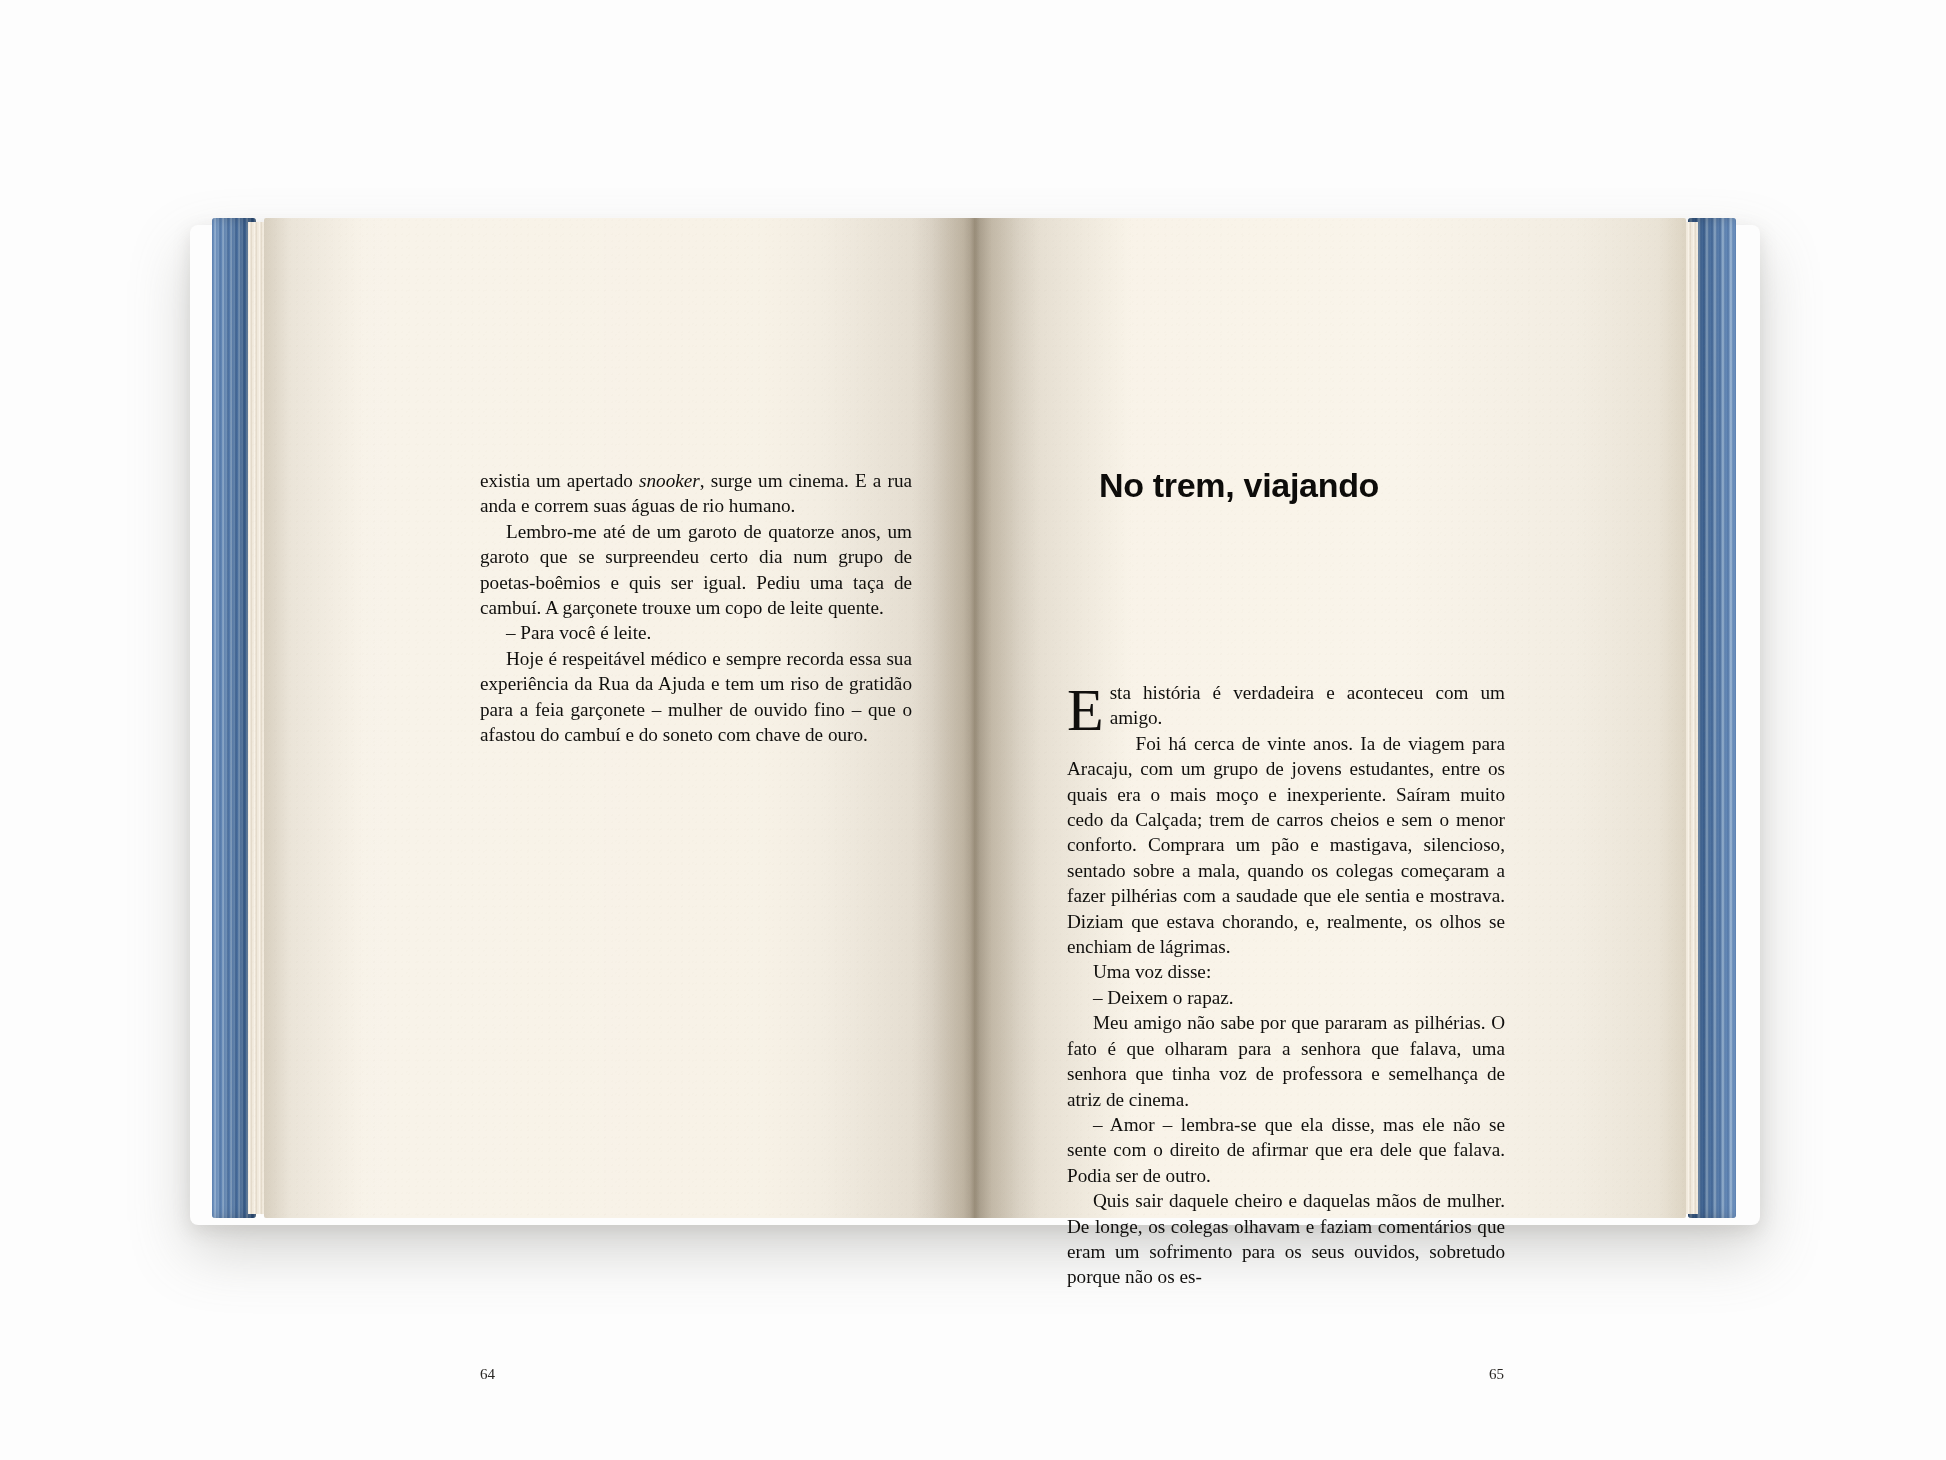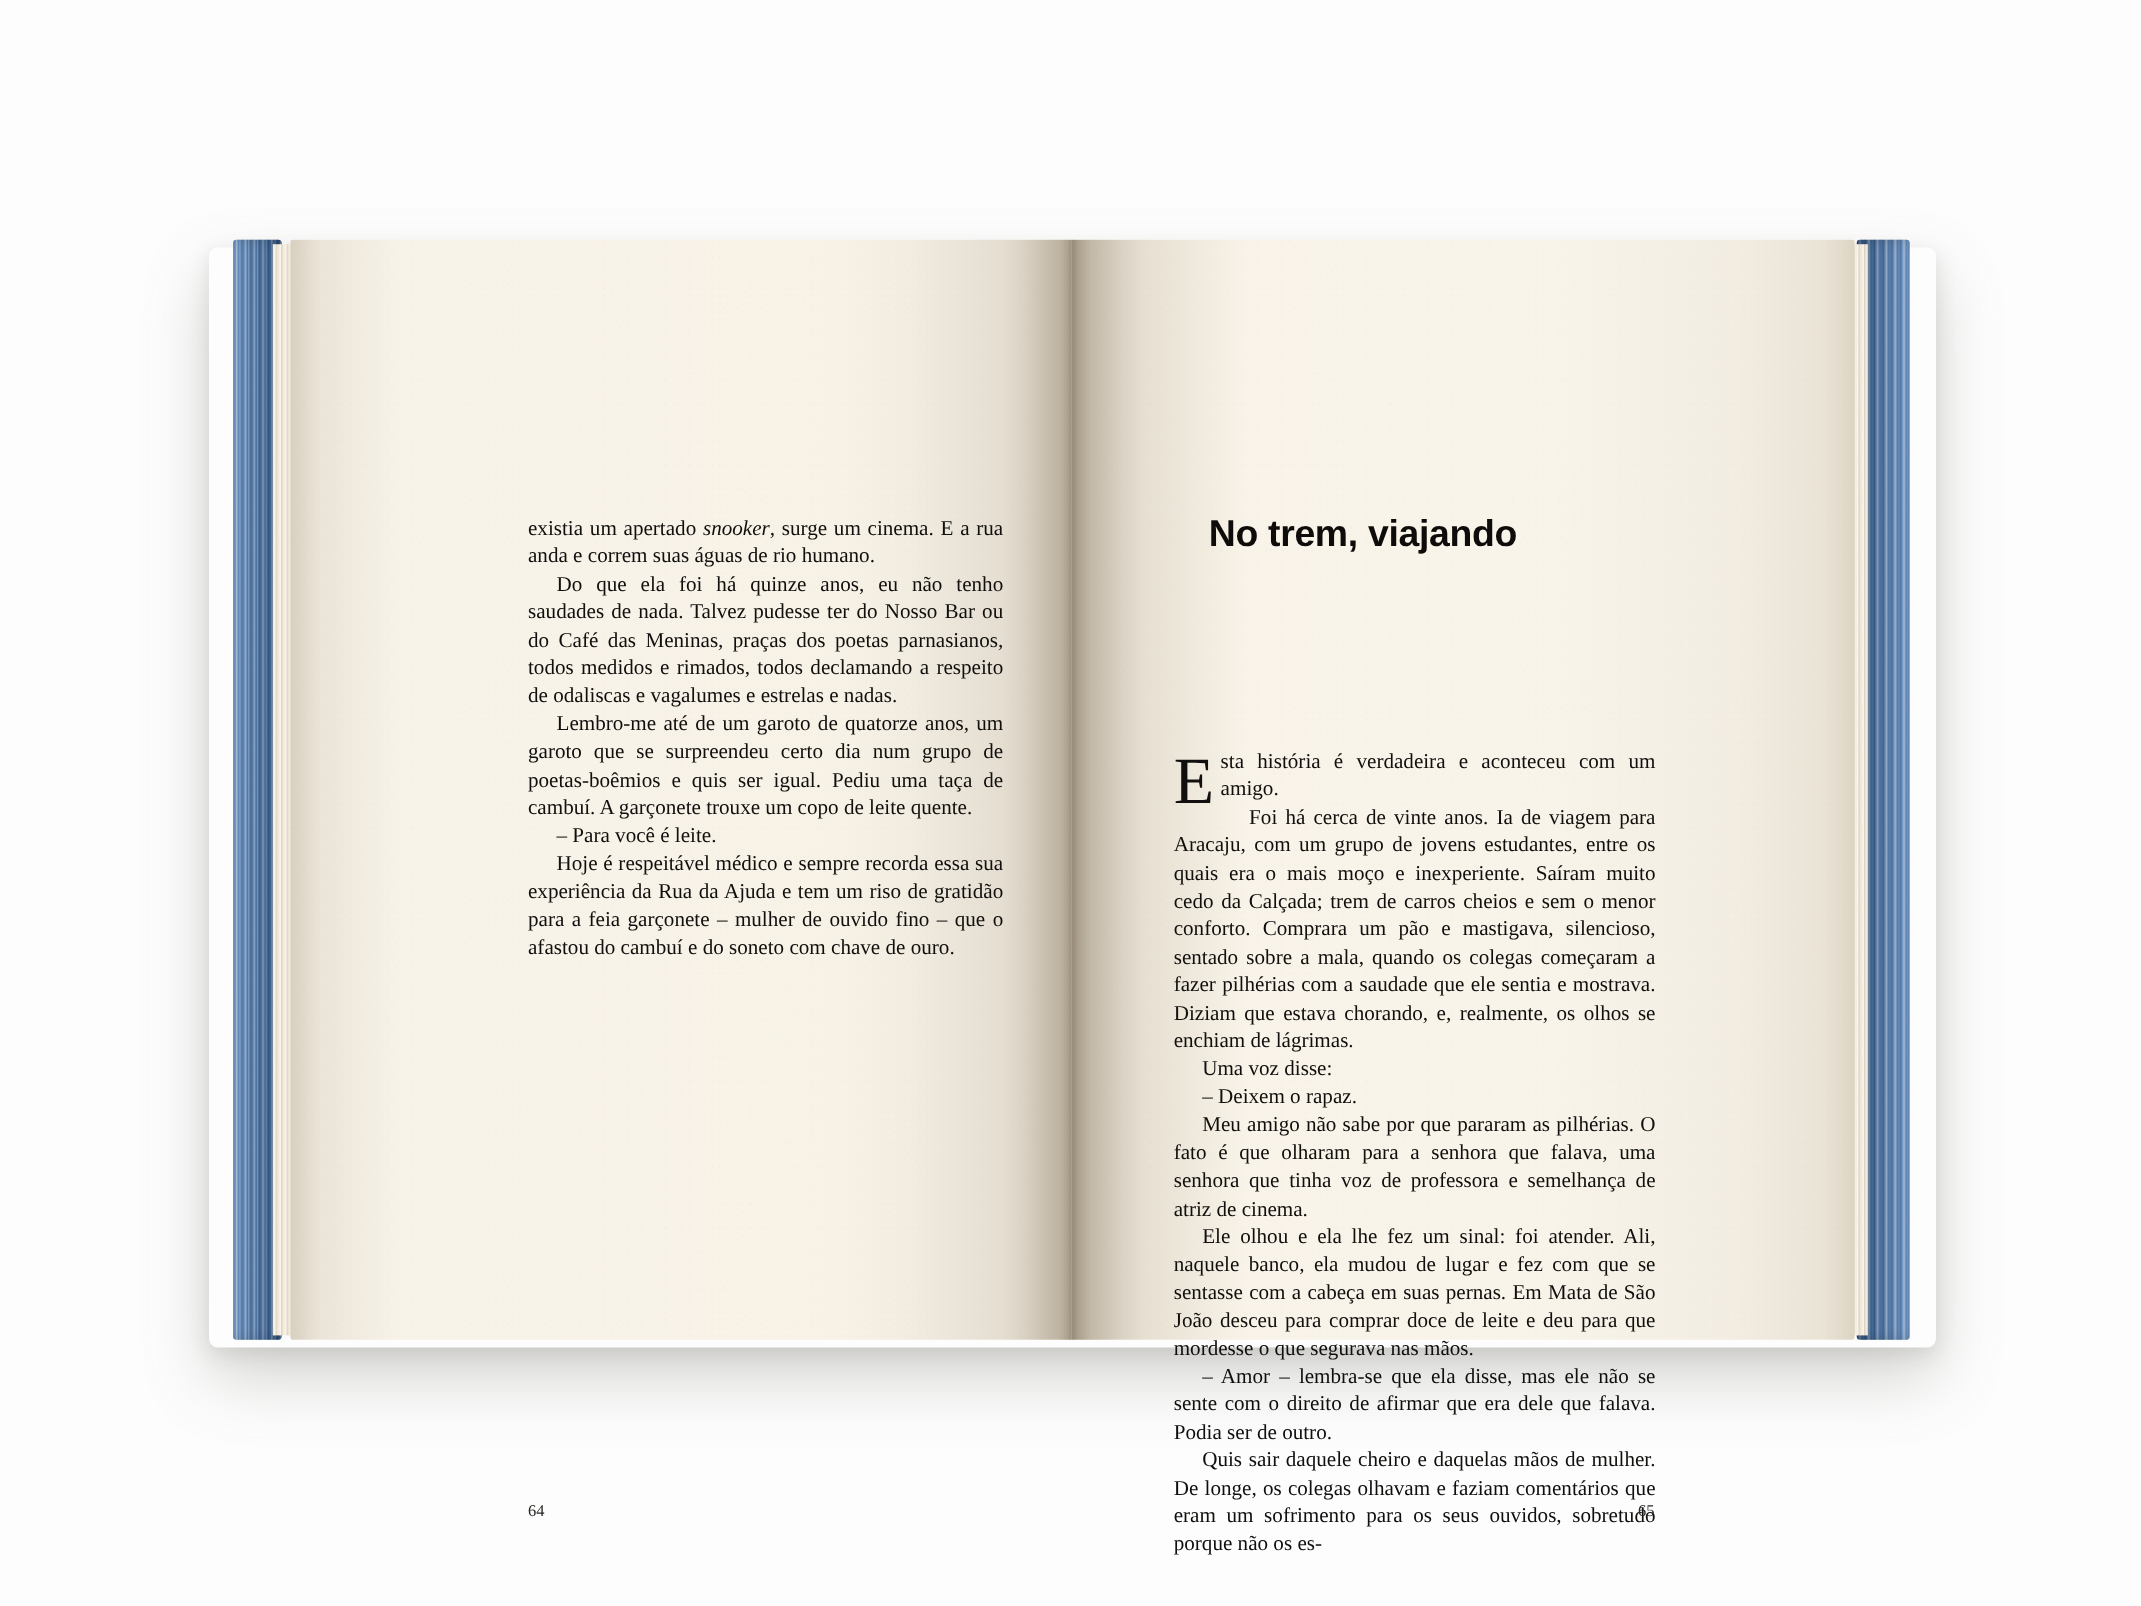--- a/index.html
+++ b/index.html
@@ -252,35 +252,33 @@
     <div class="edge-paper edge-paper-right"></div>
 
     <div class="page page-left"></div>
 
     <div class="page page-right"></div>
 
     <div class="gutter"></div>
 
     <div class="text-col col-left">
       <p><span>existia um apertado </span><em>snooker</em><span>, surge um cinema. E a rua anda e correm suas águas de rio humano.</span></p>
-      <p class="ind">Do que ela foi há quinze anos, eu não tenho saudades de nada. Talvez pudesse ter do Nosso Bar ou do Café das Meninas, praças dos poetas parnasianos, todos medidos e rimados, todos declamando a respeito de odaliscas e vagalumes e estrelas e nadas.</p>
       <p class="ind">Lembro-me até de um garoto de quatorze anos, um garoto que se surpreendeu certo dia num grupo de poetas-boêmios e quis ser igual. Pediu uma taça de cambuí. A garçonete trouxe um copo de leite quente.</p>
       <p class="ind">– Para você é leite.</p>
       <p class="ind">Hoje é respeitável médico e sempre recorda essa sua experiência da Rua da Ajuda e tem um riso de gratidão para a feia garçonete – mulher de ouvido fino – que o afastou do cambuí e do soneto com chave de ouro.</p>
     </div>
 
     <div class="chapter-title">No trem, viajando</div>
 
     <div class="text-col col-right">
       <p class="dropcap-wrap"><span class="dropcap">E</span><span>sta história é verdadeira e aconteceu com um amigo.</span></p>
       <p class="ind">Foi há cerca de vinte anos. Ia de viagem para Aracaju, com um grupo de jovens estudantes, entre os quais era o mais moço e inexperiente. Saíram muito cedo da Calçada; trem de carros cheios e sem o menor conforto. Comprara um pão e mastigava, silencioso, sentado sobre a mala, quando os colegas começaram a fazer pilhérias com a saudade que ele sentia e mostrava. Diziam que estava chorando, e, realmente, os olhos se enchiam de lágrimas.</p>
       <p class="ind">Uma voz disse:</p>
       <p class="ind">– Deixem o rapaz.</p>
       <p class="ind">Meu amigo não sabe por que pararam as pilhérias. O fato é que olharam para a senhora que falava, uma senhora que tinha voz de professora e semelhança de atriz de cinema.</p>
-      <p class="ind">Ele olhou e ela lhe fez um sinal: foi atender. Ali, naquele banco, ela mudou de lugar e fez com que se sentasse com a cabeça em suas pernas. Em Mata de São João desceu para comprar doce de leite e deu para que mordesse o que segurava nas mãos.</p>
       <p class="ind">– Amor – lembra-se que ela disse, mas ele não se sente com o direito de afirmar que era dele que falava. Podia ser de outro.</p>
       <p class="ind">Quis sair daquele cheiro e daquelas mãos de mulher. De longe, os colegas olhavam e faziam comentários que eram um sofrimento para os seus ouvidos, sobretudo porque não os es-</p>
     </div>
 
     <div class="folio folio-left">64</div>
     <div class="folio folio-right">65</div>
 
     <div class="grain"></div>
   </div>
 </div>

